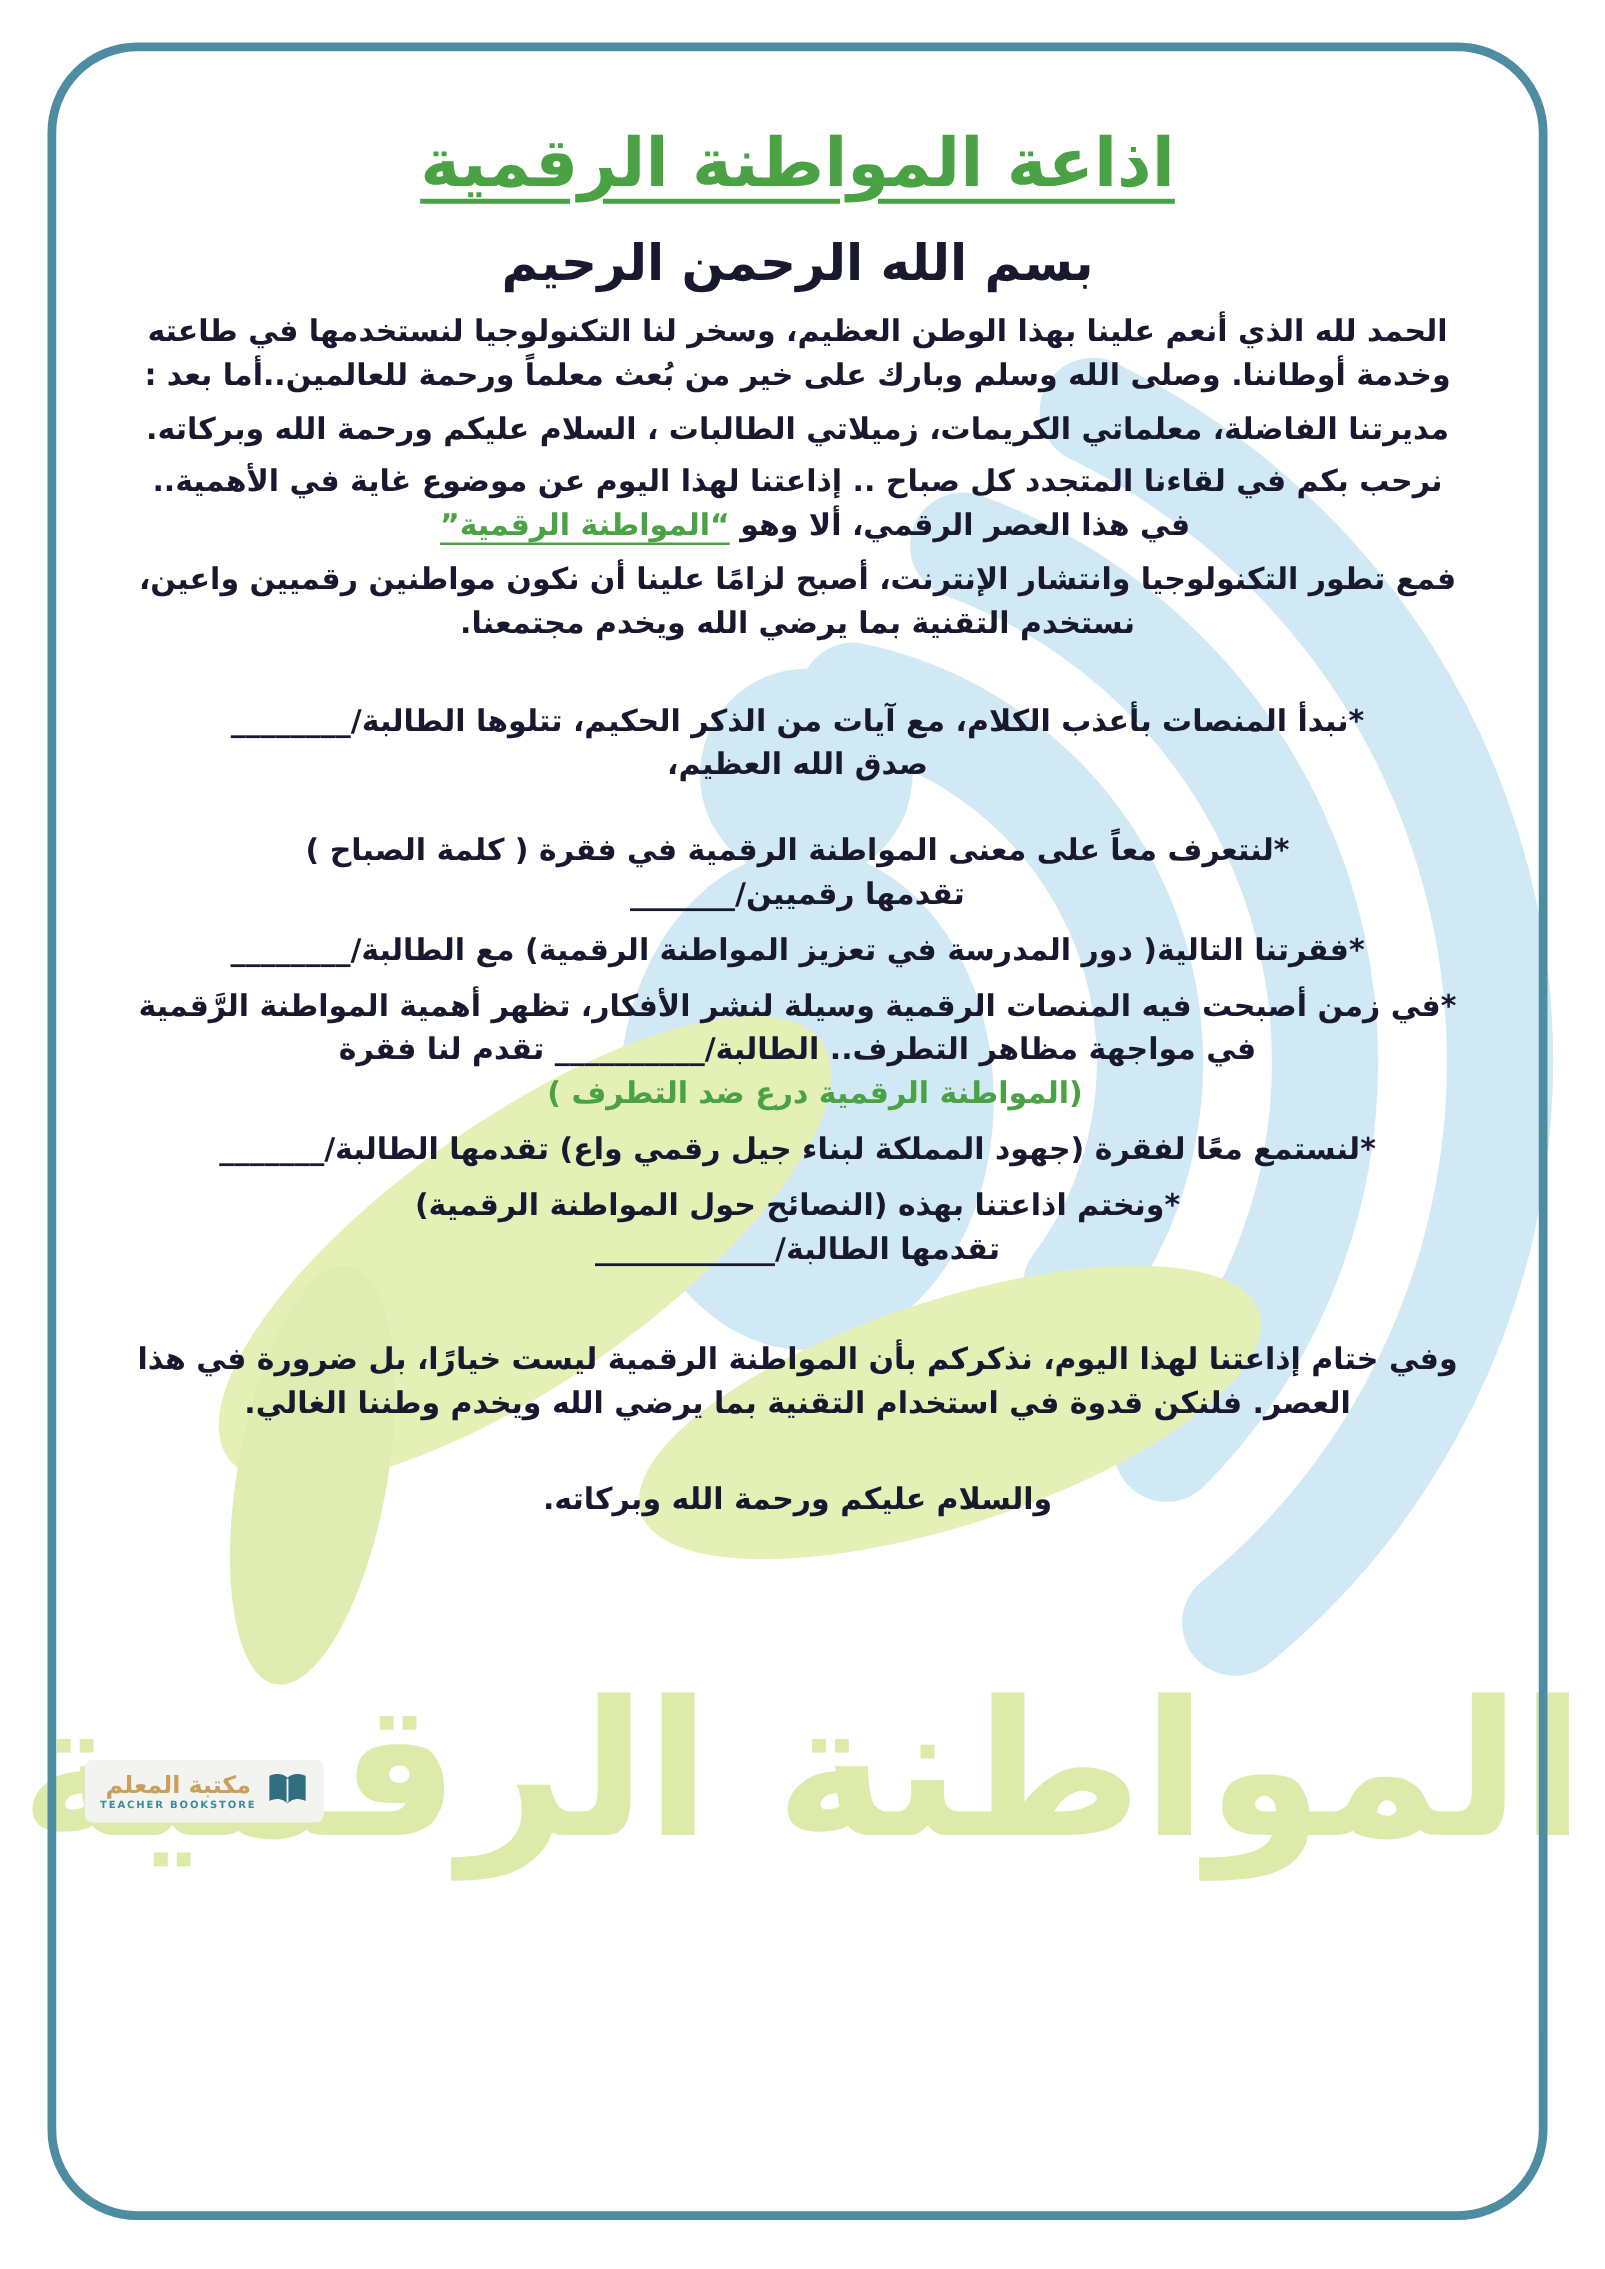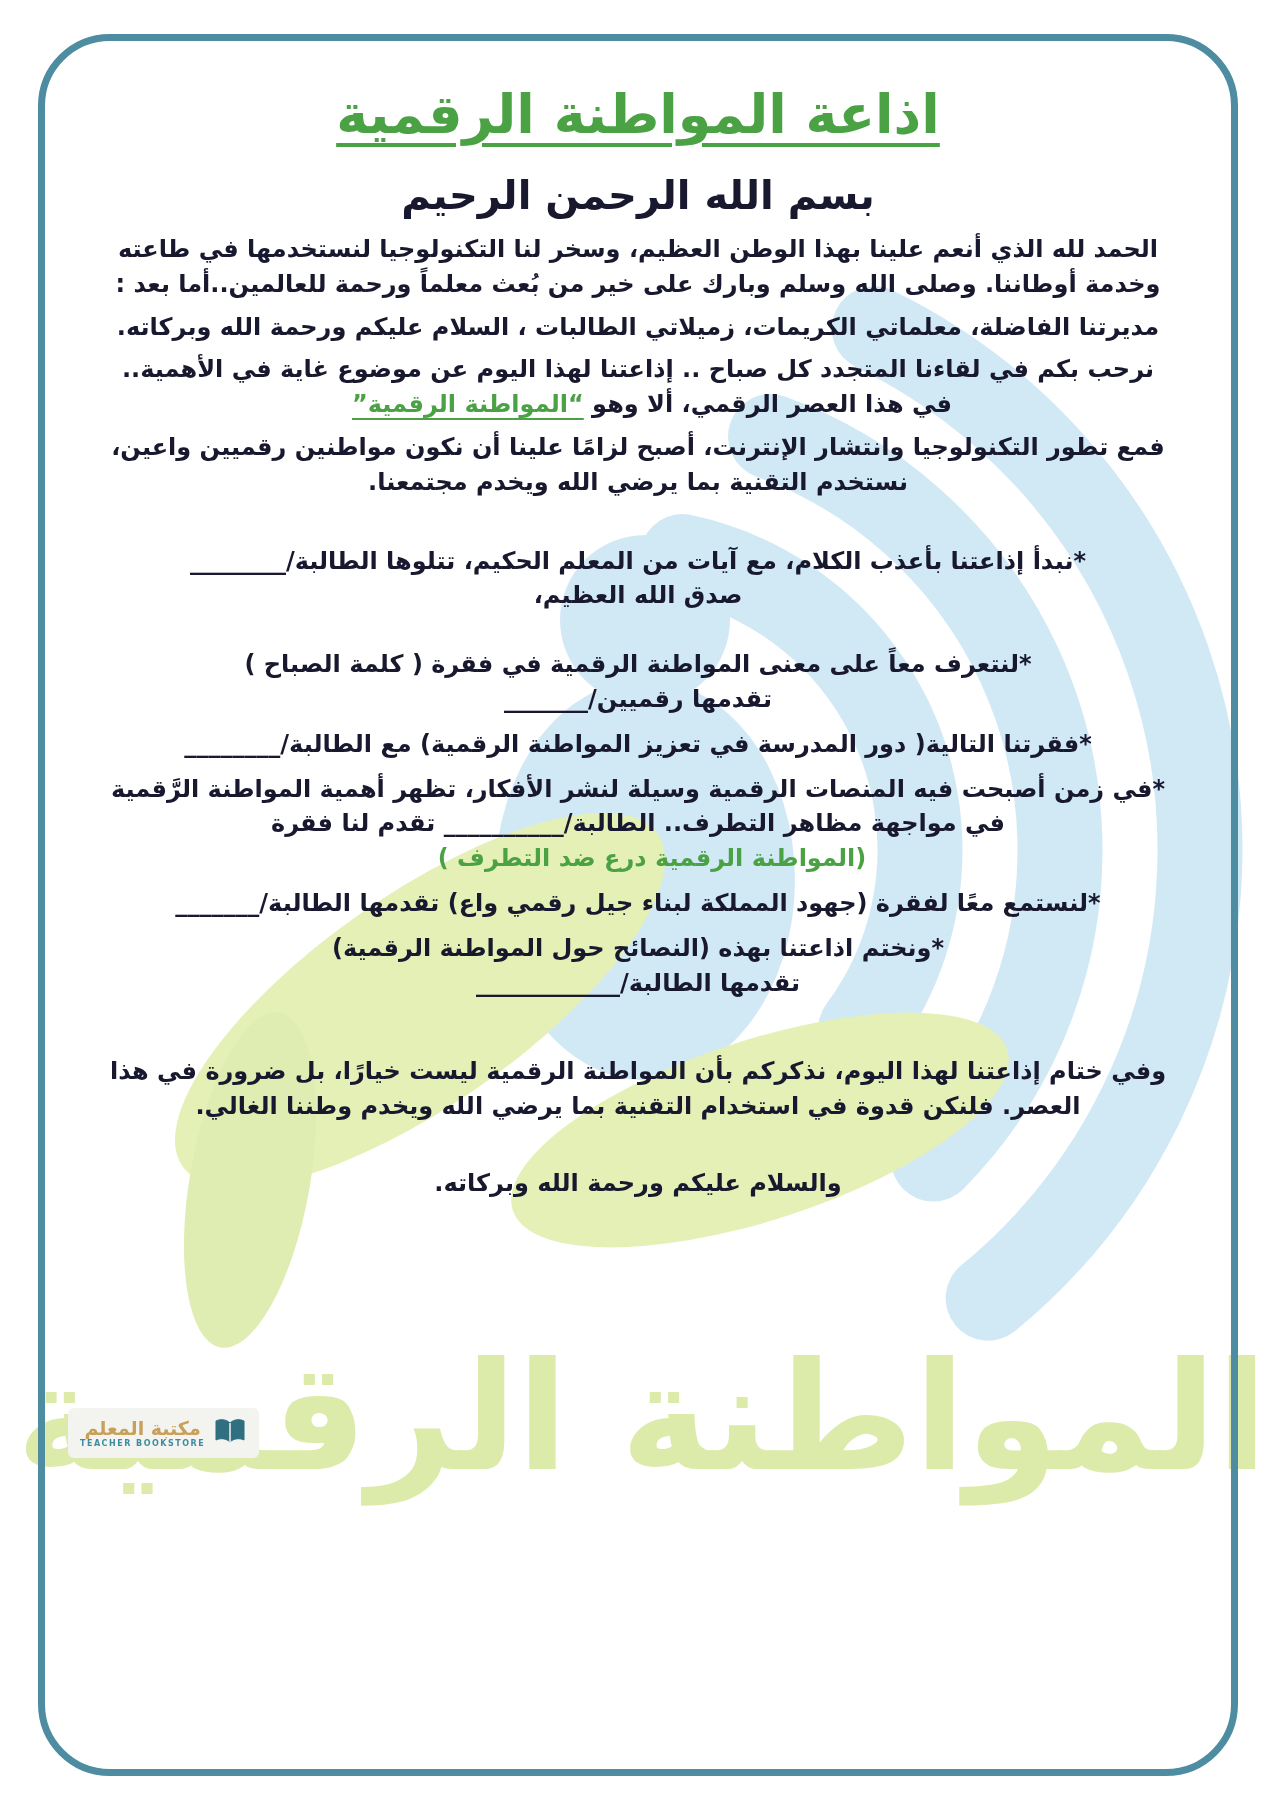--- a/index.html
+++ b/index.html
@@ -45,21 +45,21 @@
     z-index: 0;
     white-space: nowrap;
     letter-spacing: 2px;
   }
   .content {
     position: absolute;
     left: 45px;
     top: 41px;
     width: 1186px;
     height: 1384px;
-    padding: 20px 54px;
+    padding: 36px 54px;
     box-sizing: border-box;
     direction: rtl;
     text-align: center;
     z-index: 2;
   }
   .title {
     margin: 22px 0 6px 0;
     font-size: 54px;
     font-weight: 800;
     color: #4ba244;
@@ -169,21 +169,21 @@
 
     <p class="body">مديرتنا الفاضلة، معلماتي الكريمات، زميلاتي الطالبات ، السلام عليكم ورحمة الله وبركاته.</p>
 
     <p class="body"><span>نرحب بكم في لقاءنا المتجدد كل صباح .. إذاعتنا لهذا اليوم عن موضوع غاية في الأهمية.. في هذا العصر الرقمي، ألا وهو </span><span class="green hl-underline">“المواطنة الرقمية”</span></p>
 
     <p class="body">فمع تطور التكنولوجيا وانتشار الإنترنت، أصبح لزامًا علينا أن نكون مواطنين رقميين واعين، نستخدم التقنية بما يرضي الله ويخدم مجتمعنا.</p>
 
     <div class="program">
 
       <div class="body item">
-        <div>*نبدأ إذاعتنا بأعذب الكلام، مع آيات من المعلم الحكيم، تتلوها الطالبة/________</div>
+        <div>*نبدأ المنصات بأعذب الكلام، مع آيات من الذكر الحكيم، تتلوها الطالبة/________</div>
         <div>صدق الله العظيم،</div>
       </div>
 
 
       <div class="body item gap-top">
         <div>*لنتعرف معاً على معنى المواطنة الرقمية في فقرة ( كلمة الصباح )</div>
         <div>تقدمها رقميين/_______</div>
       </div>
 
 

